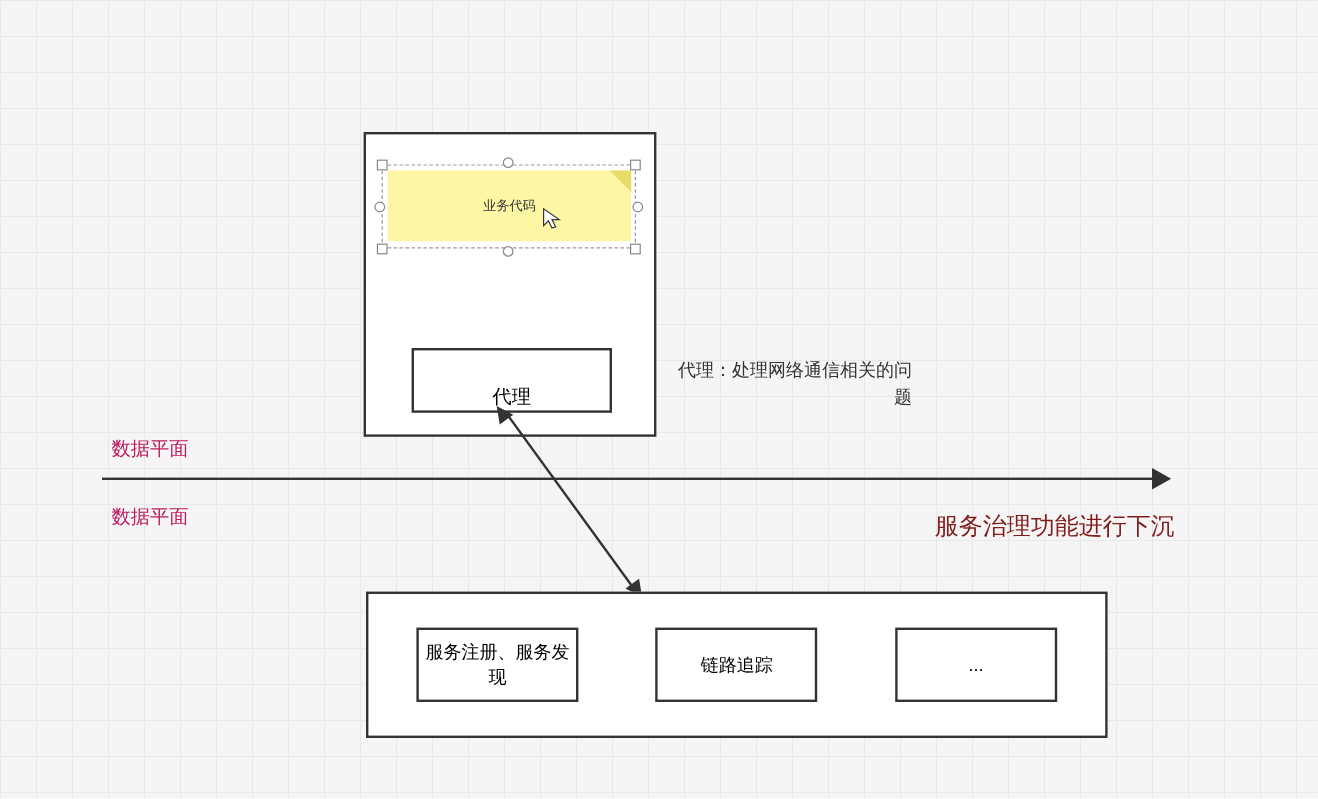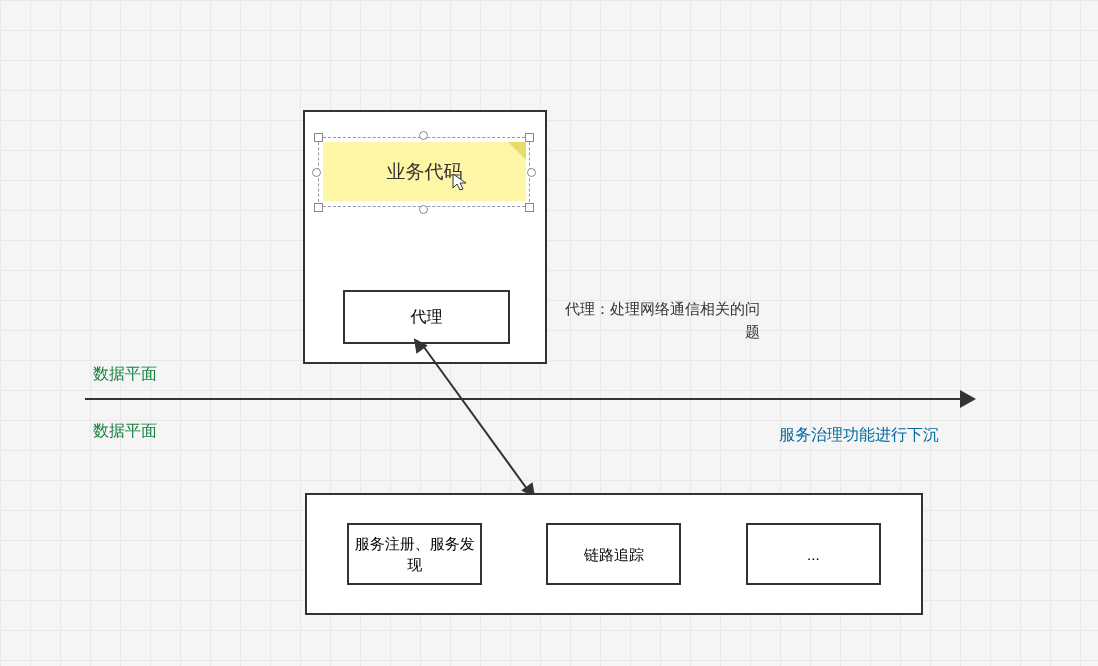--- a/index.html
+++ b/index.html
@@ -36,21 +36,21 @@
     .sticky-note {
       position: absolute;
       left: 323px;
       top: 142px;
       width: 203px;
       height: 59px;
       background: #fdf6a5;
       display: flex;
       align-items: center;
       justify-content: center;
-      font-size: 19px;
+      font-size: 11px;
       color: #333;
     }
     .sticky-corner {
       position: absolute;
       right: 0;
       top: 0;
       width: 0;
       height: 0;
       border-style: solid;
       border-width: 0 18px 18px 0;
@@ -73,43 +73,43 @@
     }
     .proxy-box {
       position: absolute;
       left: 343px;
       top: 290px;
       width: 167px;
       height: 54px;
       border: 2px solid #333;
       background: #fff;
       display: flex;
-      align-items: center;
+      align-items: flex-end;
       justify-content: center;
       font-size: 16px;
     }
     .proxy-desc {
       position: absolute;
       left: 560px;
       top: 298px;
       width: 200px;
       font-size: 15px;
       color: #333;
       text-align: right;
       line-height: 1.5;
     }
     .plane-label {
       position: absolute;
       font-size: 16px;
-      color: #15803d;
+      color: #be185d;
     }
     .sub-label {
       position: absolute;
-      font-size: 16px;
-      color: #0369a1;
+      font-size: 20px;
+      color: #7f1d1d;
     }
     .lower-container {
       position: absolute;
       left: 305px;
       top: 493px;
       width: 618px;
       height: 122px;
       border: 2px solid #333;
       background: #fff;
       display: flex;

